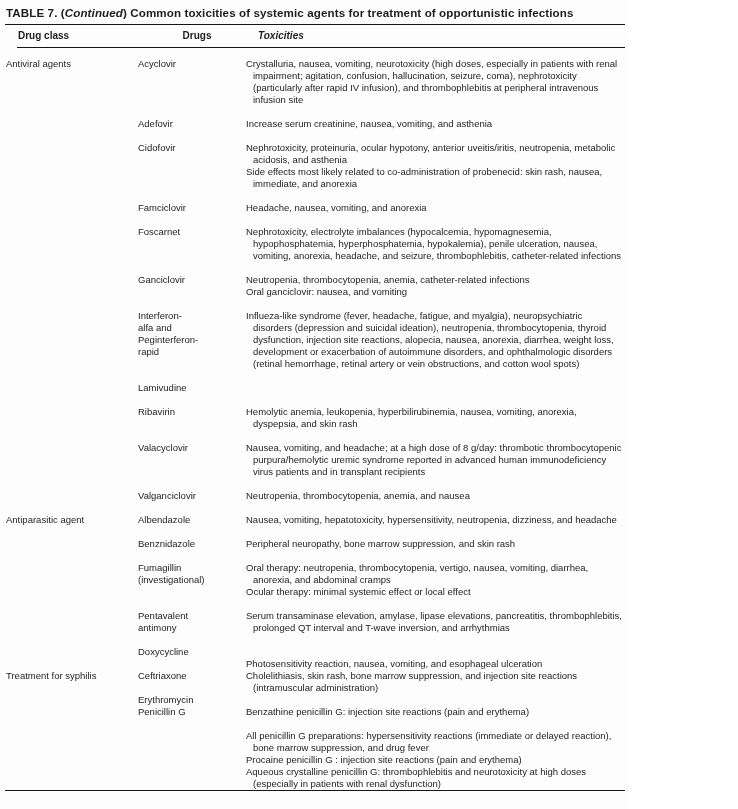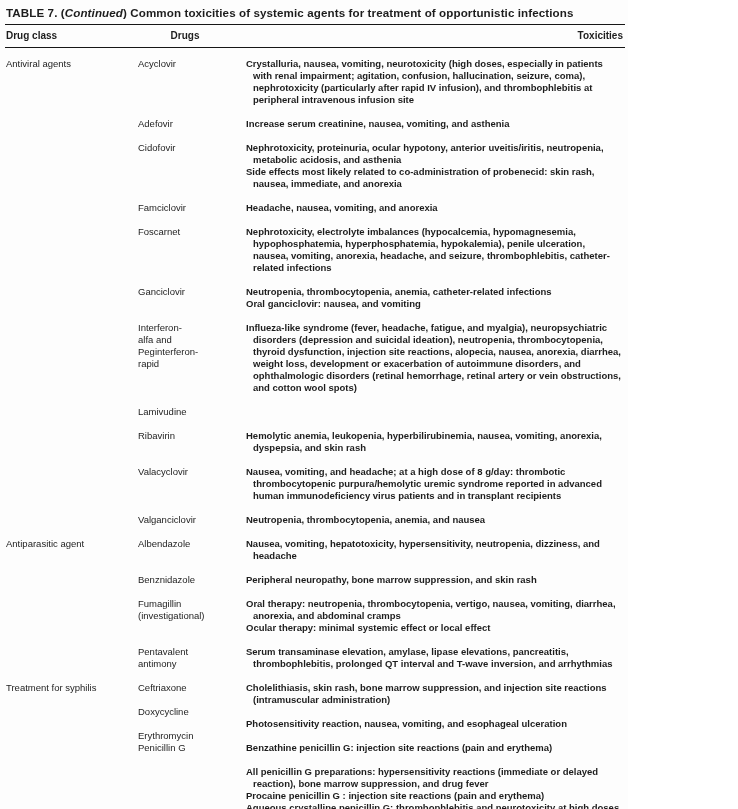--- a/index.html
+++ b/index.html
@@ -24,34 +24,35 @@
     white-space: nowrap;
   }
   .title .it { font-style: italic; }
   .head-row {
     display: flex;
     align-items: center;
     border-bottom: 1.6px solid #161616;
     padding: 5px 0 6px 0;
     font-size: 10px;
     font-weight: bold;
+    margin-left: 12px;
   }
   .c1 { width: 133px; flex: none; box-sizing: border-box; padding-left: 1px; }
   .c2 { width: 108px; flex: none; box-sizing: border-box; }
   .c3 { flex: 1; min-width: 0; box-sizing: border-box; padding-right: 2px; }
   .head-row .c2 { text-align: center; padding-right: 14px; }
-  .head-row .c3 { text-align: right; }
+  .head-row .c3 { text-align: left; font-style: italic; }
   .tbody {
     padding-top: 10px;
     font-size: 9.5px;
     line-height: 12px;
   }
   .row { display: flex; align-items: flex-start; margin-bottom: 12px; }
   .row.tight { margin-bottom: 0; }
-  .tox-p { padding-left: 7px; text-indent: -7px; font-weight: bold; }
+  .tox-p { padding-left: 7px; text-indent: -7px; }
   .offset { margin-top: 12px; }
   .bottom-rule { border-top: 1.6px solid #161616; }
 </style>
 </head>
 <body>
 
 <div class="page">
 
   <div class="title-block">
     <div class="title"><span>TABLE 7. (</span><span class="it">Continued</span><span>) Common toxicities of systemic agents for treatment of opportunistic infections</span></div>
@@ -214,36 +215,36 @@
       <div class="c2">
         <div>Pentavalent</div>
         <div>antimony</div>
       </div>
       <div class="c3">
           <div class="tox-p">Serum transaminase elevation, amylase, lipase elevations, pancreatitis, thrombophlebitis, prolonged QT interval and T-wave inversion, and arrhythmias</div>
         </div>
     </div>
 
     <div class="row tight">
+      <div class="c1"></div>
+      <div class="c2">
+          <div>Doxycycline</div>
+        </div>
+      <div class="c3">
+          <div class="tox-p offset">Photosensitivity reaction, nausea, vomiting, and esophageal ulceration</div>
+        </div>
+    </div>
+
+    <div class="row tight">
       <div class="c1">Treatment for syphilis</div>
       <div class="c2">
           <div>Ceftriaxone</div>
         </div>
       <div class="c3">
           <div class="tox-p">Cholelithiasis, skin rash, bone marrow suppression, and injection site reactions (intramuscular administration)</div>
-        </div>
-    </div>
-
-    <div class="row tight">
-      <div class="c1"></div>
-      <div class="c2">
-          <div>Doxycycline</div>
-        </div>
-      <div class="c3">
-          <div class="tox-p offset">Photosensitivity reaction, nausea, vomiting, and esophageal ulceration</div>
         </div>
     </div>
 
     <div class="row tight">
       <div class="c1"></div>
       <div class="c2">
           <div>Erythromycin</div>
         </div>
     </div>
 

